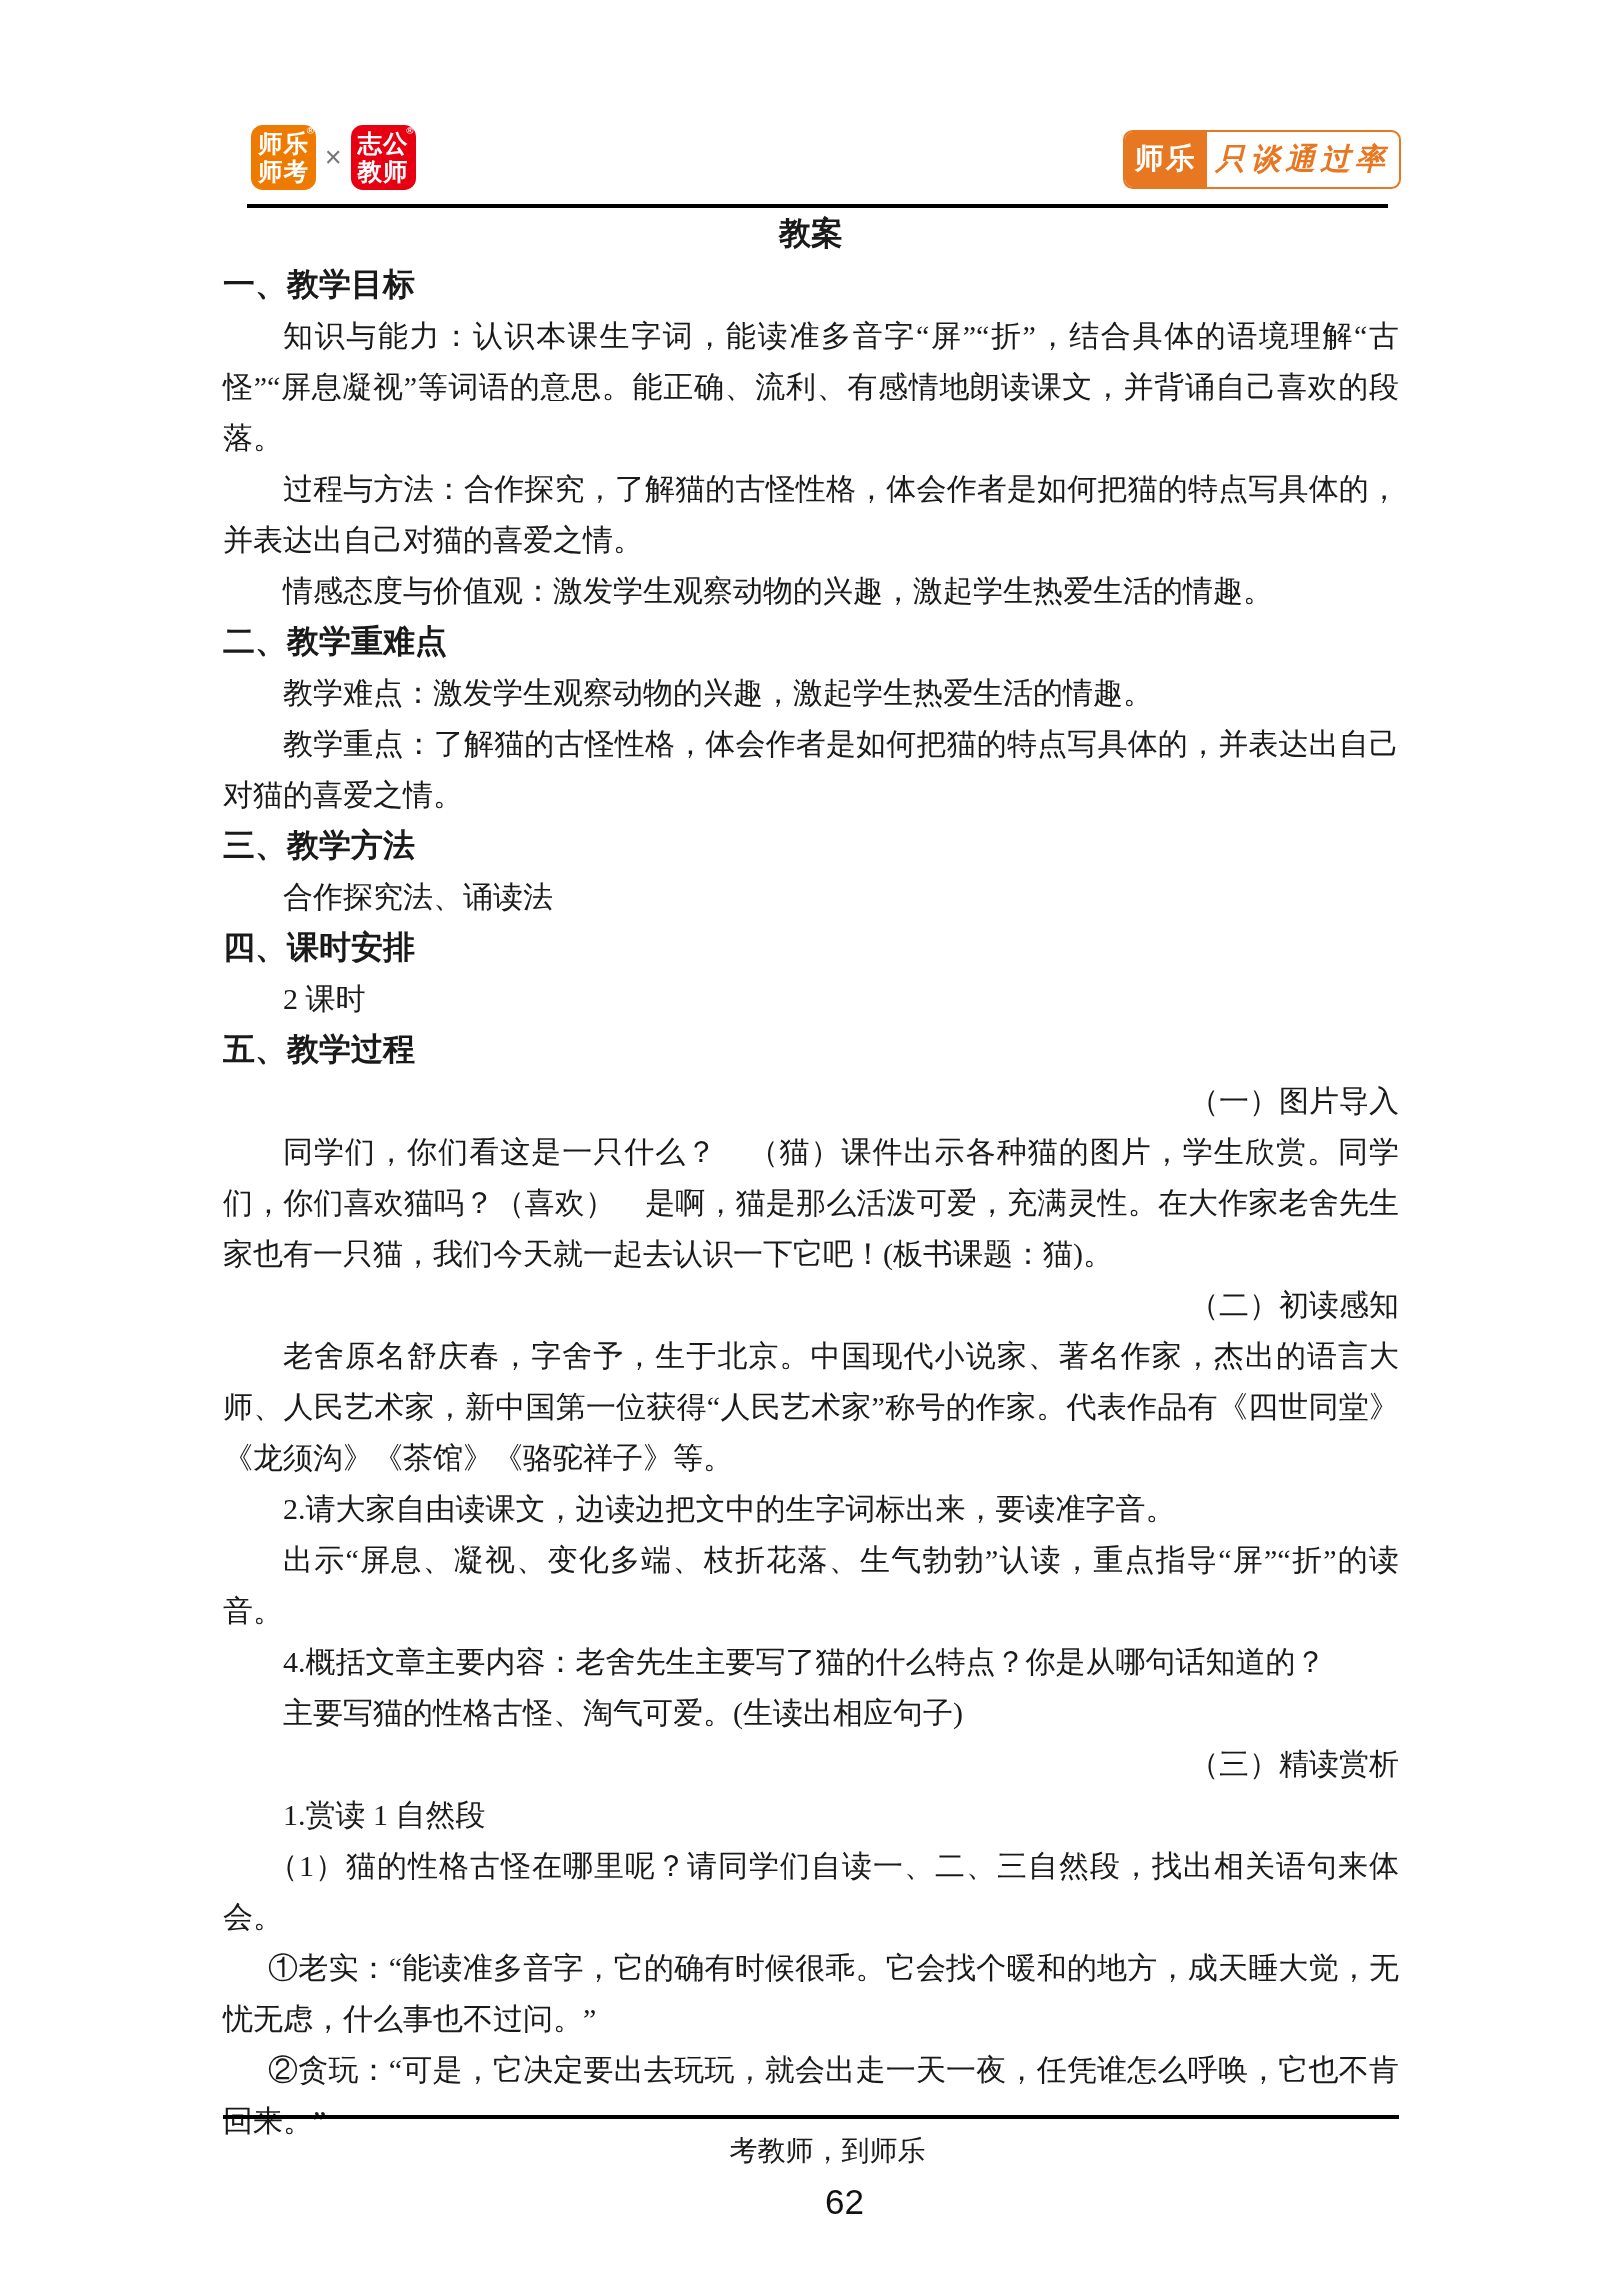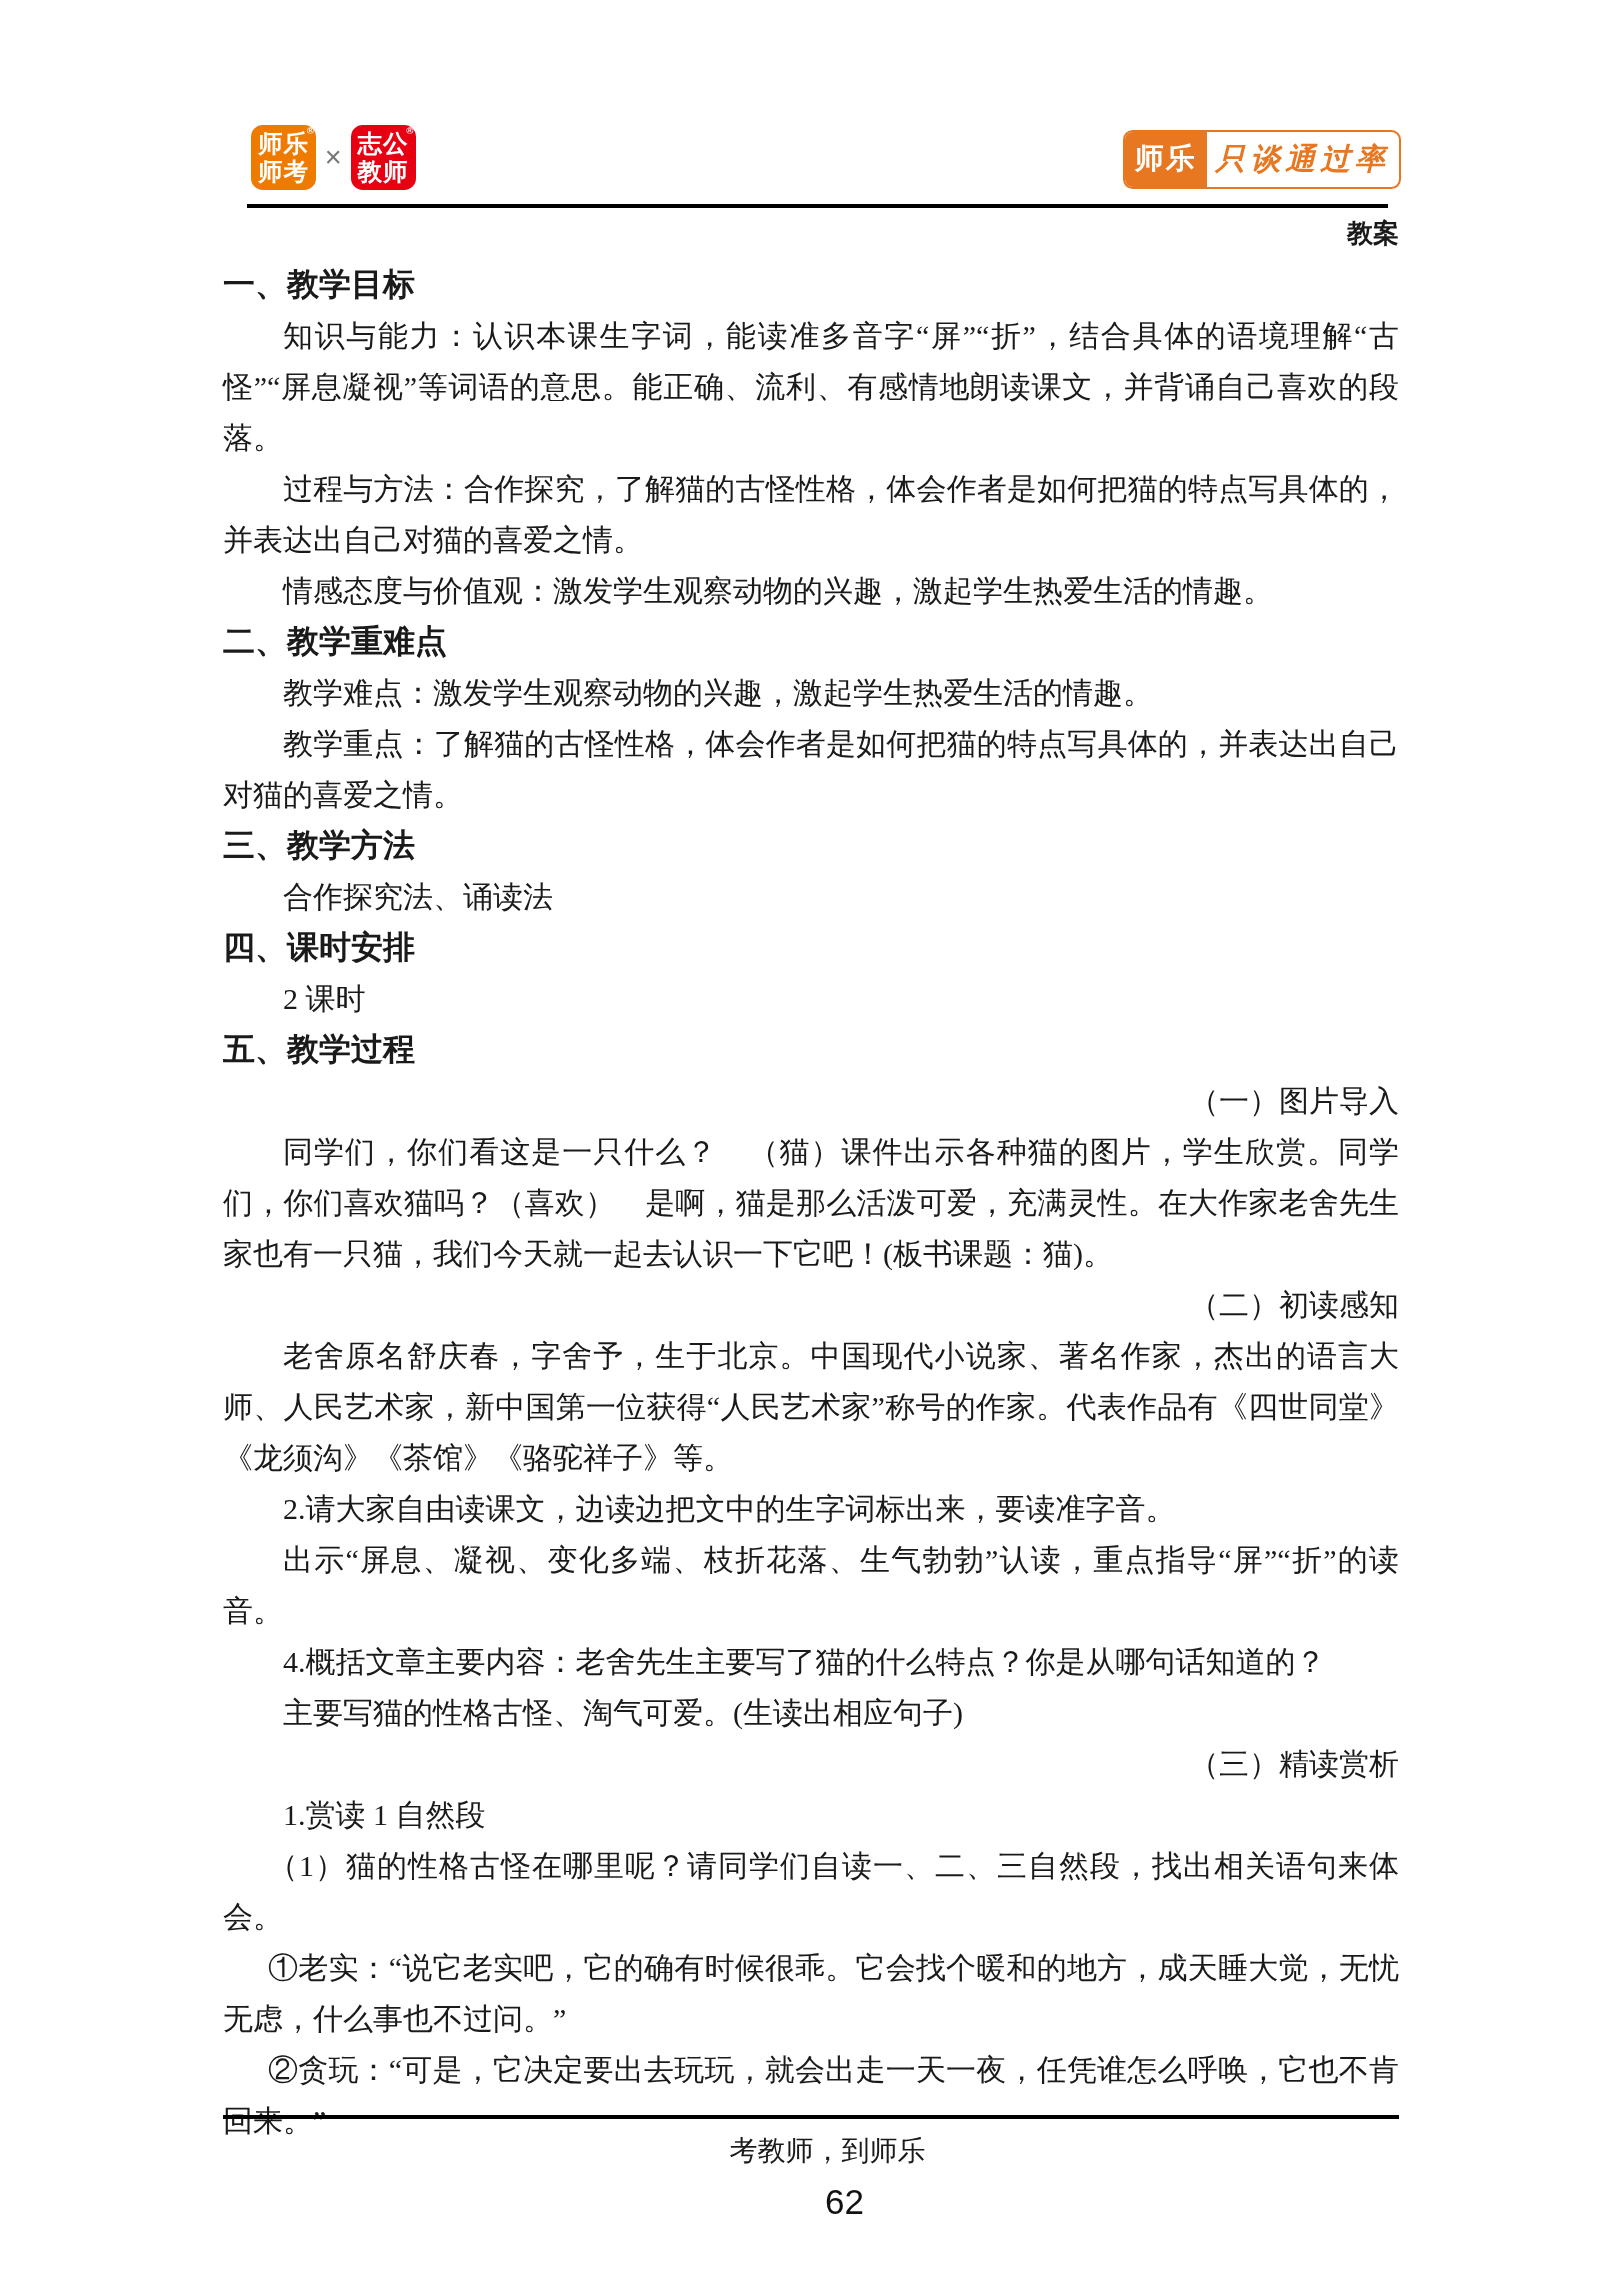--- a/index.html
+++ b/index.html
@@ -41,22 +41,22 @@
     font-size:30px;padding:0 9px;letter-spacing:4.9px;white-space:nowrap;
   }
   .header-rule{position:absolute;top:204px;left:247px;width:1141px;height:3.9px;background:#000;}
   
   .content{
     position:absolute;top:208px;left:223px;width:1176px;
     font-size:30px;line-height:51px;
   }
   .blk{margin:0;}
   .blk-title{
-    text-align:right;font-family:"Liberation Sans", sans-serif;
-    font-weight:bold;font-size:26px;
+    text-align:center;font-family:"Liberation Sans", sans-serif;
+    font-weight:bold;font-size:32px;
   }
   .blk-heading{
     font-family:"Liberation Sans", sans-serif;
     font-weight:bold;font-size:32px;
   }
   .blk-para{text-indent:2em;text-align:justify;}
   .blk-section{text-indent:0;text-align:right;}
   .blk-item{text-indent:1.5em;text-align:justify;}
   
   .footer-rule{position:absolute;top:2115px;left:223px;width:1176px;height:3.9px;background:#000;}
@@ -115,21 +115,21 @@
     <p class="blk blk-para">同学们，你们看这是一只什么？　（猫）课件出示各种猫的图片，学生欣赏。同学们，你们喜欢猫吗？（喜欢）　是啊，猫是那么活泼可爱，充满灵性。在大作家老舍先生家也有一只猫，我们今天就一起去认识一下它吧！(板书课题：猫)。</p>
     <p class="blk blk-section">（二）初读感知</p>
     <p class="blk blk-para">老舍原名舒庆春，字舍予，生于北京。中国现代小说家、著名作家，杰出的语言大师、人民艺术家，新中国第一位获得“人民艺术家”称号的作家。代表作品有《四世同堂》《龙须沟》《茶馆》《骆驼祥子》等。</p>
     <p class="blk blk-para">2.请大家自由读课文，边读边把文中的生字词标出来，要读准字音。</p>
     <p class="blk blk-para">出示“屏息、凝视、变化多端、枝折花落、生气勃勃”认读，重点指导“屏”“折”的读音。</p>
     <p class="blk blk-para">4.概括文章主要内容：老舍先生主要写了猫的什么特点？你是从哪句话知道的？</p>
     <p class="blk blk-para">主要写猫的性格古怪、淘气可爱。(生读出相应句子)</p>
     <p class="blk blk-section">（三）精读赏析</p>
     <p class="blk blk-para">1.赏读 1 自然段</p>
     <p class="blk blk-item">（1）猫的性格古怪在哪里呢？请同学们自读一、二、三自然段，找出相关语句来体会。</p>
-    <p class="blk blk-item">①老实：“说它老实吧，它的确有时候很乖。它会找个暖和的地方，成天睡大觉，无忧无虑，什么事也不过问。”</p>
+    <p class="blk blk-item">①老实：“能读准多音字，它的确有时候很乖。它会找个暖和的地方，成天睡大觉，无忧无虑，什么事也不过问。”</p>
     <p class="blk blk-item">②贪玩：“可是，它决定要出去玩玩，就会出走一天一夜，任凭谁怎么呼唤，它也不肯回来。”</p>
   </div>
 
   <div class="footer-rule"></div>
   <div class="footer-slogan">考教师，到师乐</div>
   <div class="footer-page-number">62</div>
 
 </div>
 
 

